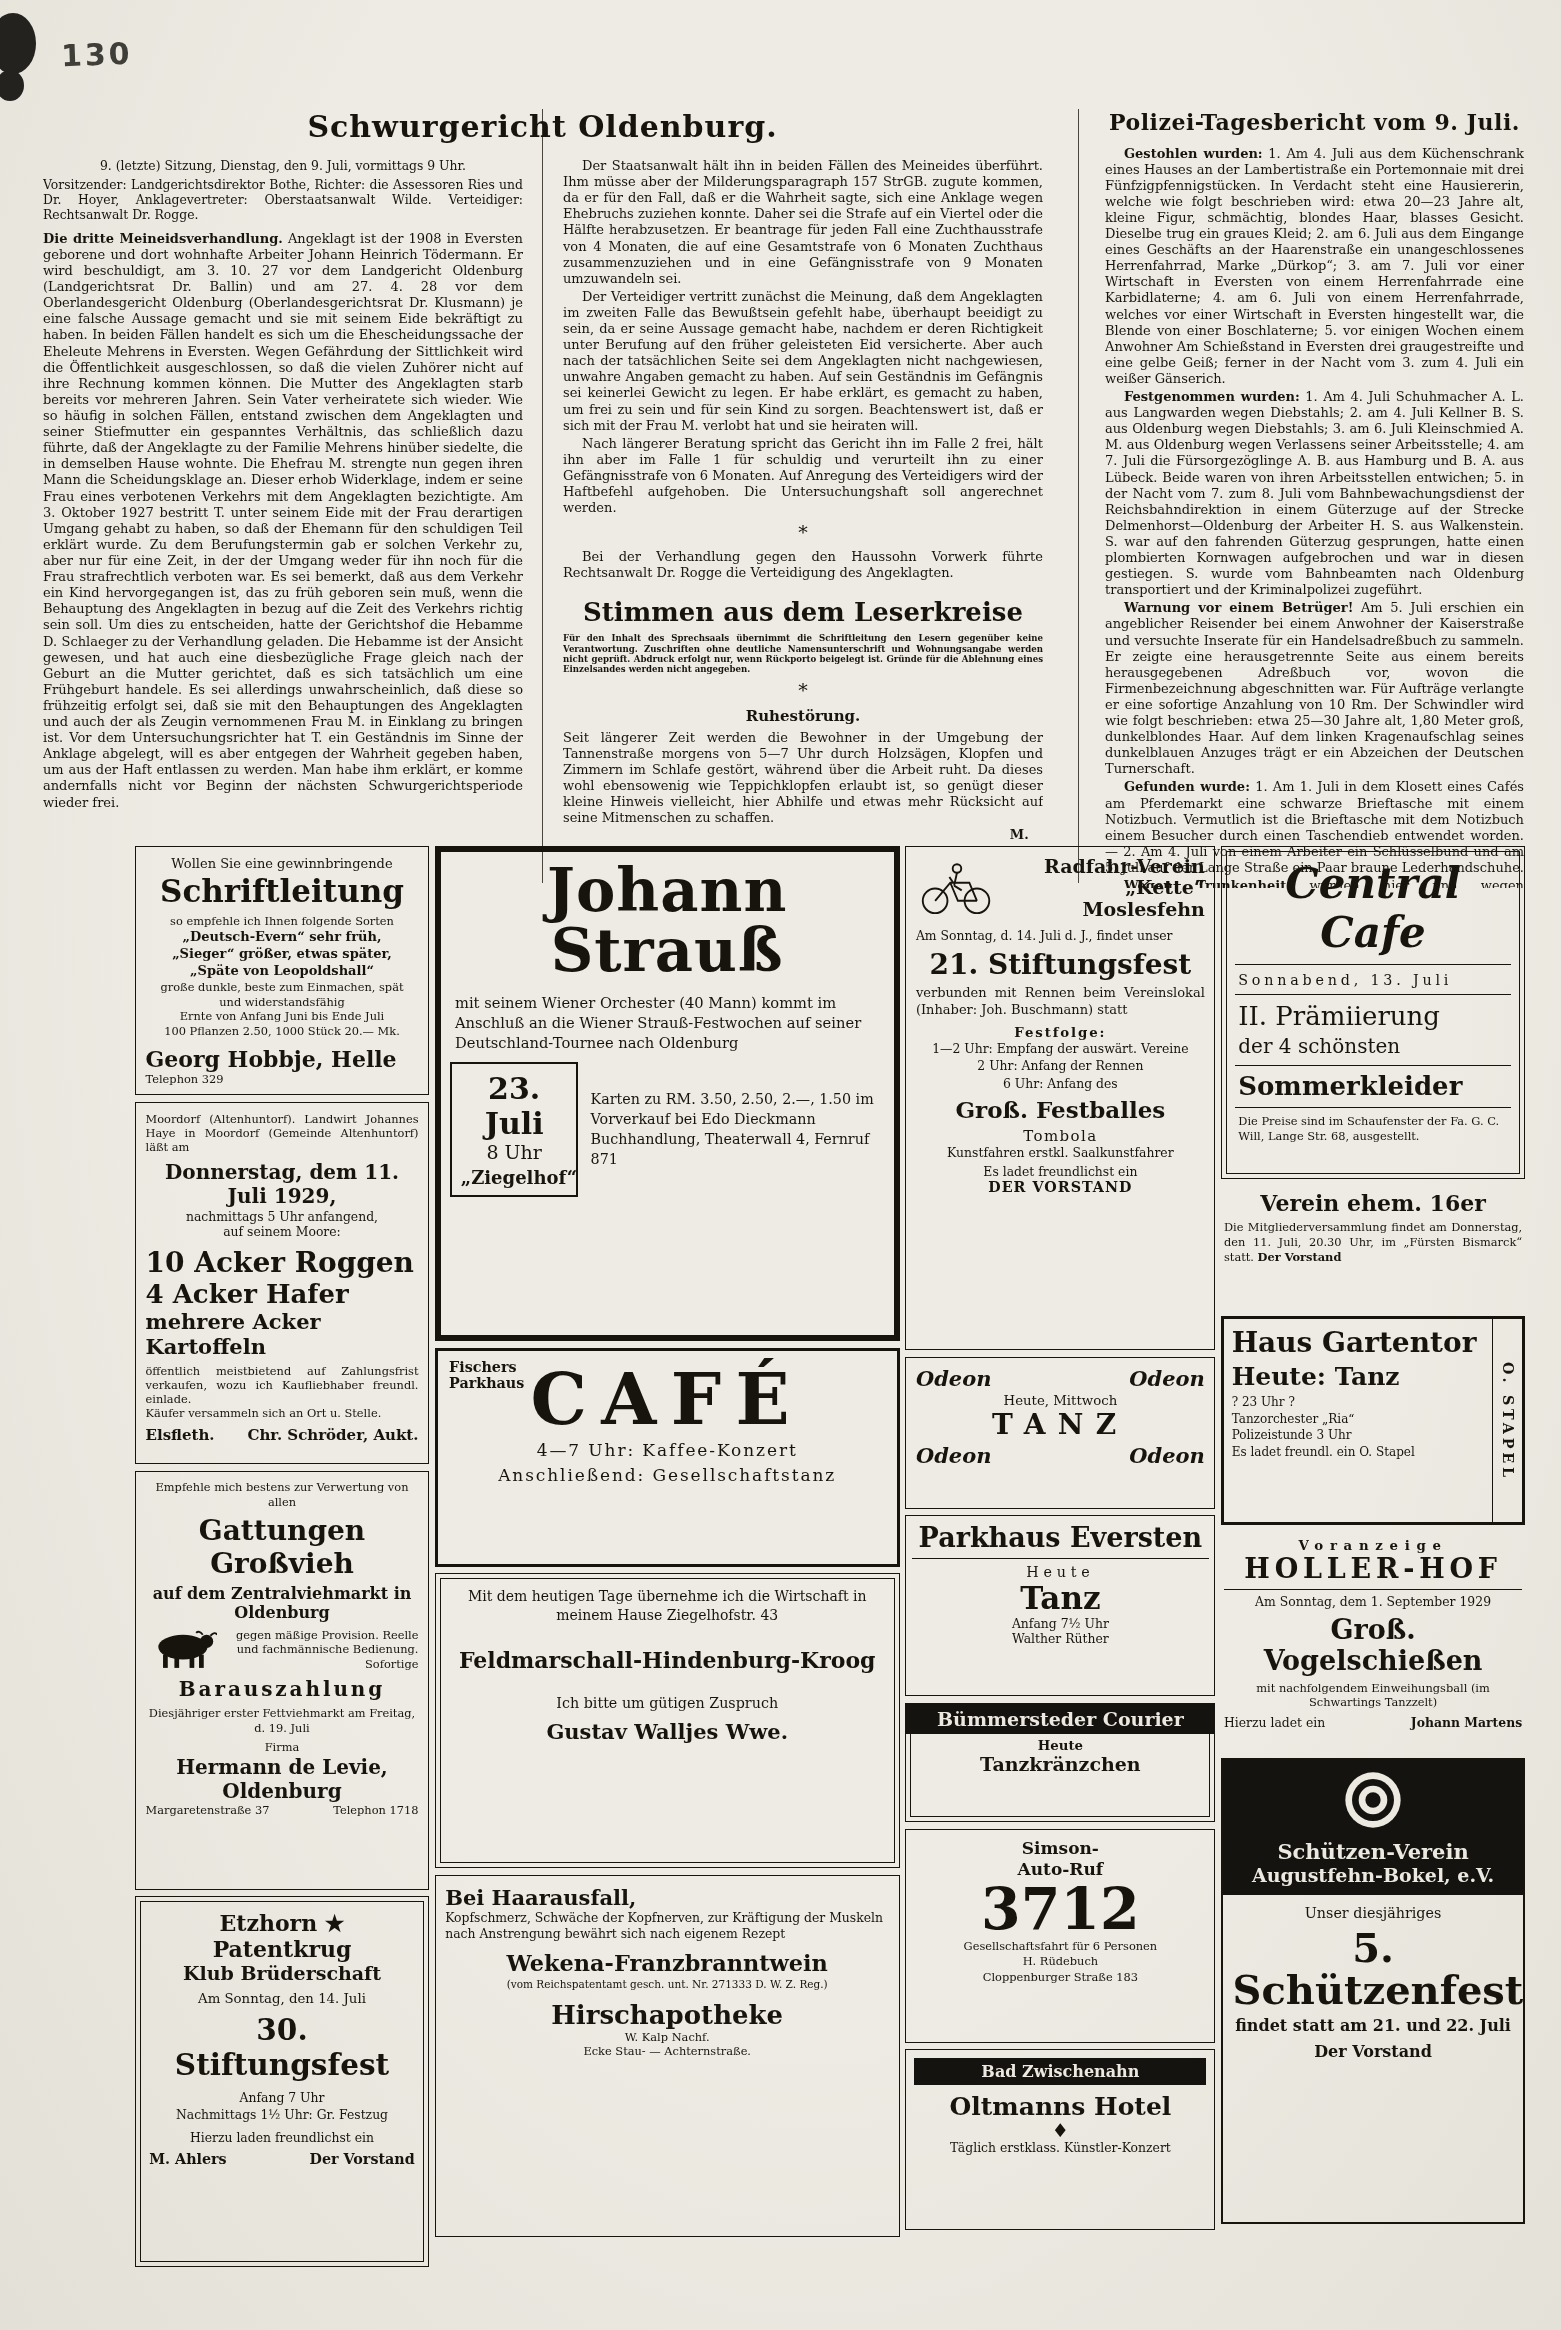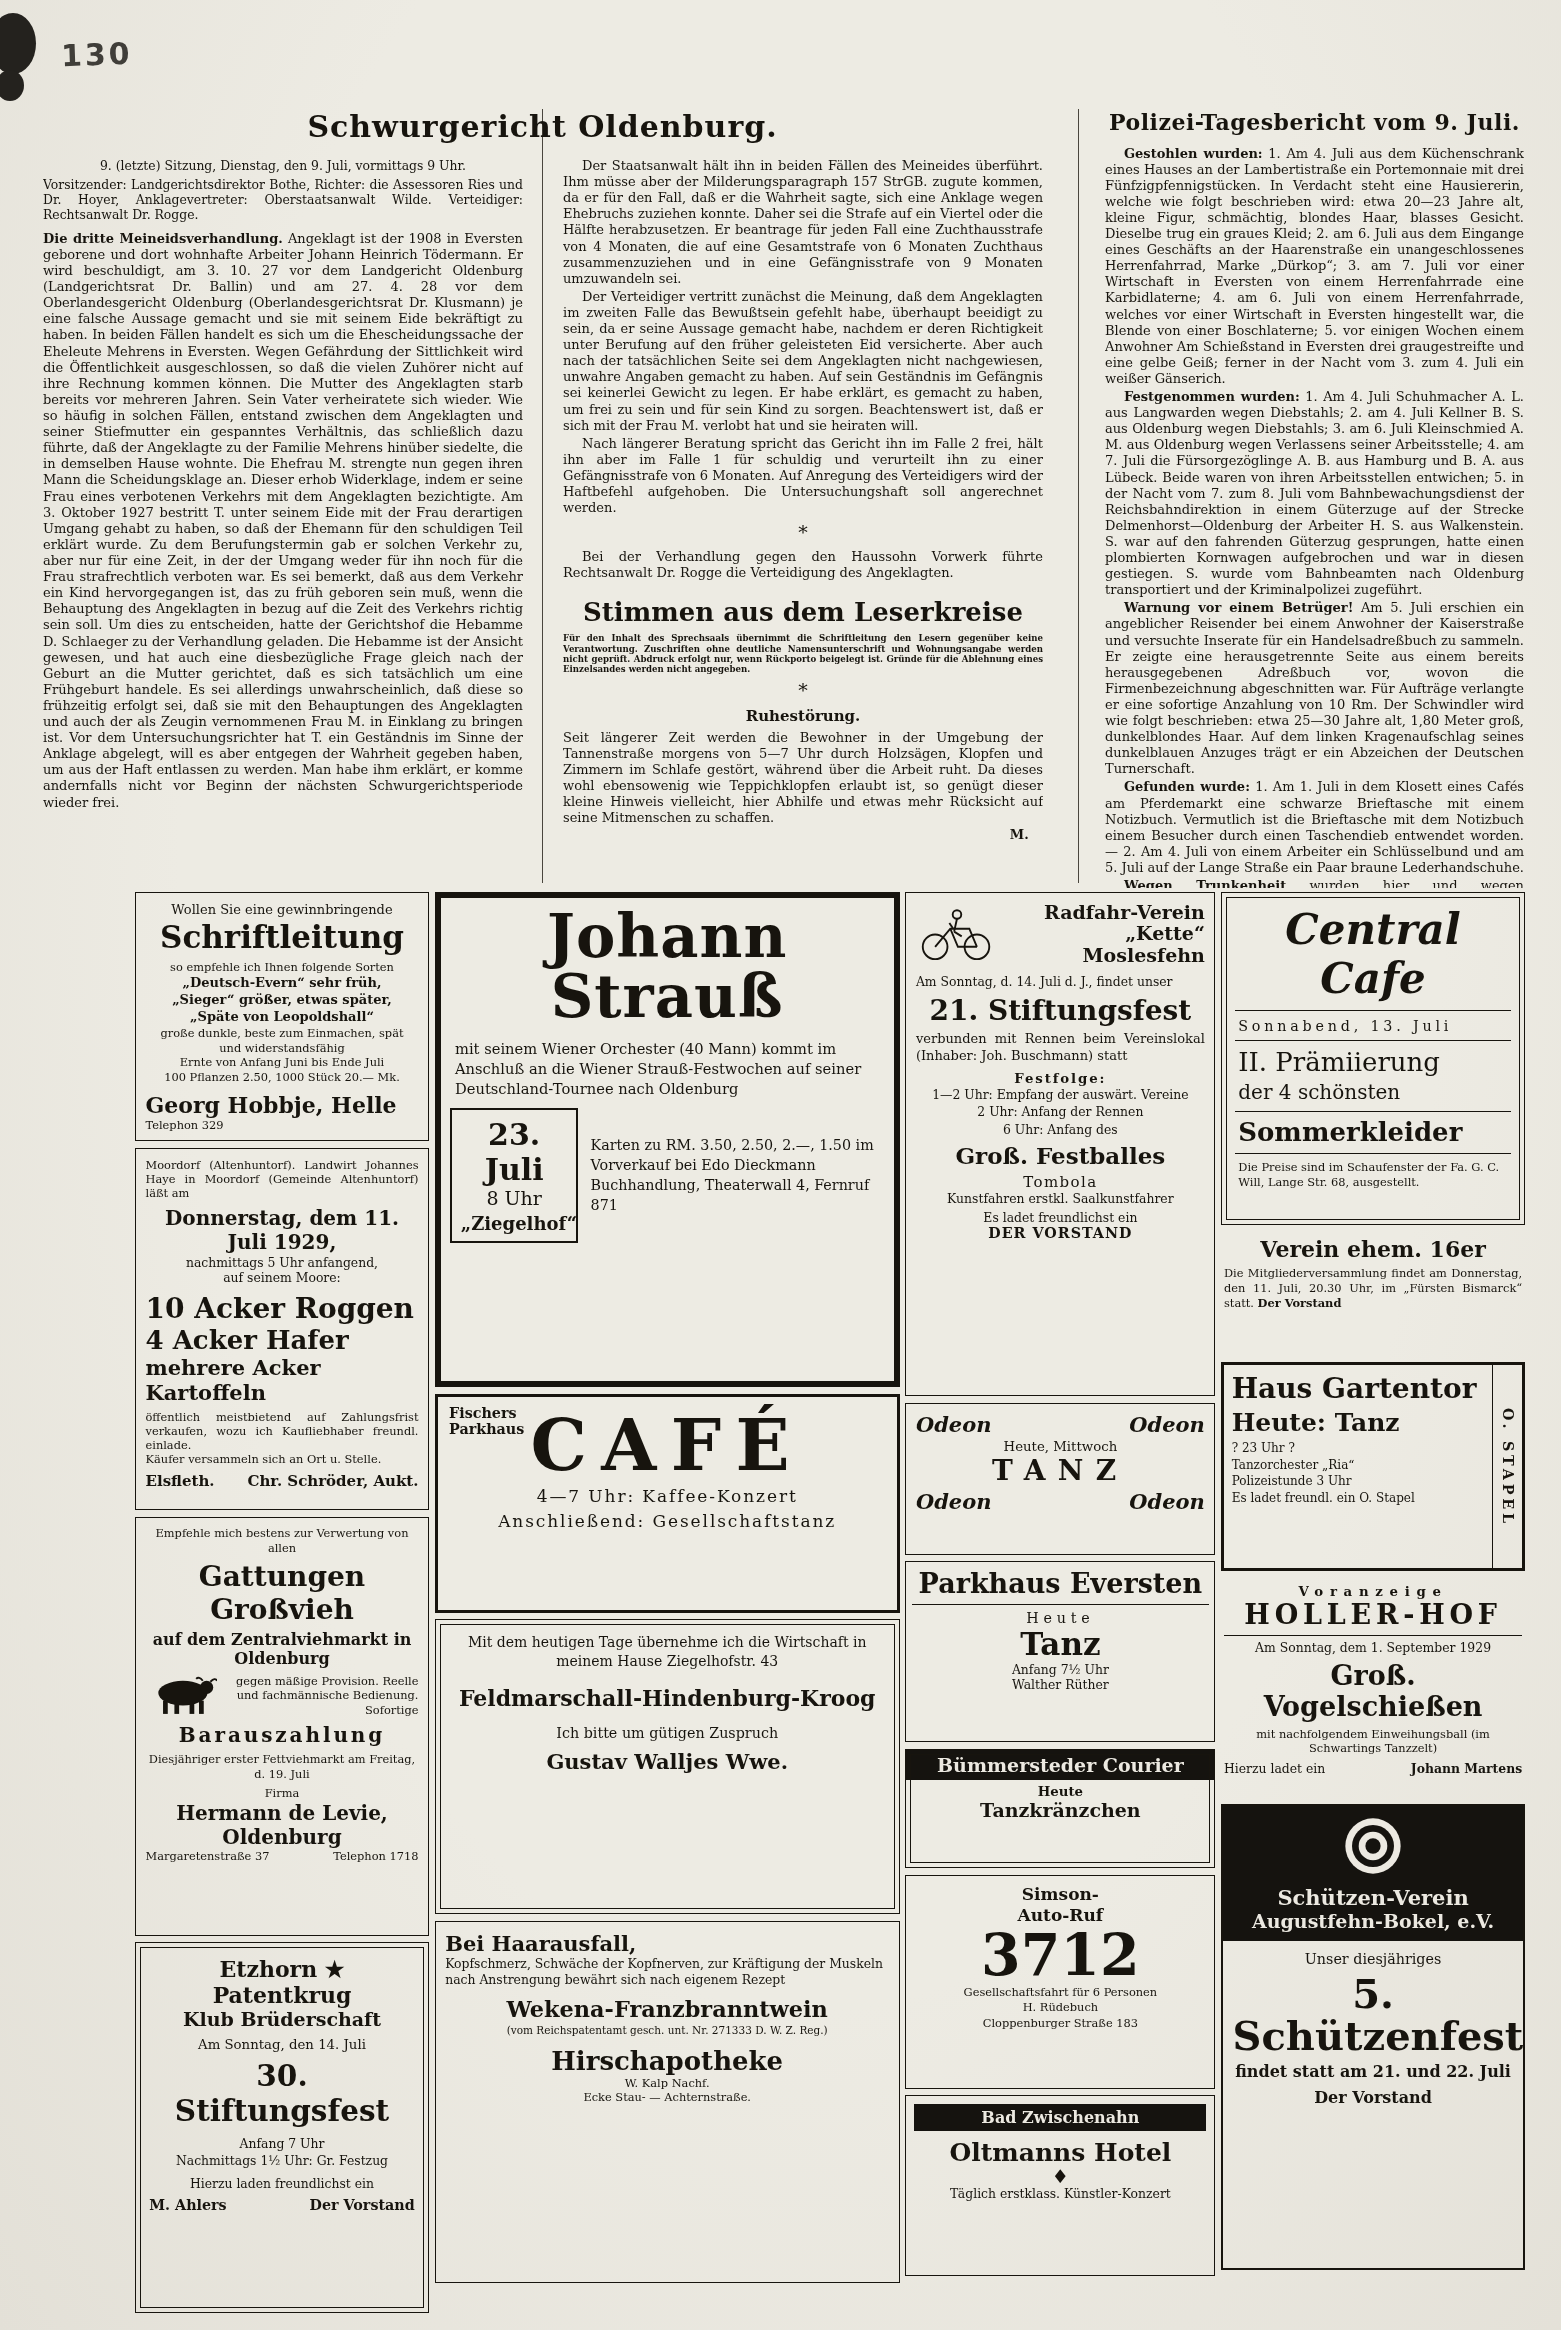--- a/index.html
+++ b/index.html
@@ -30,21 +30,21 @@
   .para { text-indent:19px; margin-bottom:1.9px; }
   .sep { text-align:center; font-size:19px; line-height:1; margin:6.7px 0; }
   .polizei-title { font-size:22px; font-weight:bold; text-align:center; margin-bottom:10.5px; letter-spacing:0.5px; }
   .stimmen { margin-top:16px; }
   .stimmen-title { text-align:center; font-size:26px; font-weight:bold; margin-bottom:6.7px; }
   .disclaimer { font-size:8.6px; line-height:1.2; text-align:justify; font-weight:bold; margin-bottom:4.8px; }
   .letter-title { text-align:center; font-size:15px; font-weight:bold; margin:4.8px 0; }
   .sig { text-align:right; font-size:13px; font-weight:bold; padding-right:14.3px; }
 
   
-  .ads { position:absolute; left:135px; top:892px; width:1391px; height:1420px;
+  .ads { position:absolute; left:135px; top:846px; width:1391px; height:1420px;
     display:grid; grid-template-columns:294px 465px 310px 304px; column-gap:5.7px; }
   .ad-col { display:flex; flex-direction:column; gap:6.7px; }
   .ad { border:1.9px solid #17140e; padding:8.6px 9.5px; position:relative; overflow:hidden;
     background:transparent; }
   .frame-double { border:1.4px solid #17140e; outline:1.4px solid #17140e; outline-offset:-6.7px; padding:12.4px 13.3px; }
   .spread { display:flex; justify-content:space-between; align-items:baseline; }
   .blackbar { background:#15130f; color:#ece9e1; text-align:center; padding:3.8px 1.9px; }
 
   
   .erdbeer { min-height:228px; }
@@ -86,21 +86,21 @@
   .strauss .datebox .d1 { font-size:30px; font-weight:bold; }
   .strauss .datebox .d2 { font-size:19px; }
   .strauss .datebox .d3 { font-size:18px; font-weight:bold; margin-top:3.8px; }
   .strauss .tickets { font-size:14.3px; line-height:1.4; align-self:center; }
   .cafe { min-height:219px; border-width:3.8px; }
   .cafe .brand { font-size:14.3px; font-weight:bold; line-height:1.1; position:absolute; left:11.4px; top:9.5px; }
   .cafe .word { font-size:71px; font-weight:bold; letter-spacing:14.3px; text-align:center; line-height:1; margin-top:4.8px; }
   .cafe .l { font-size:17px; text-align:center; letter-spacing:1.9px; margin-top:4.8px; }
   .feldm { min-height:295px; }
   .feldm .intro { font-size:14px; line-height:1.35; text-align:center; }
-  .feldm .title { font-size:22px; font-weight:bold; text-align:center; margin:14px 0; }
+  .feldm .title { font-size:22px; font-weight:bold; text-align:center; margin:22px 0; }
   .feldm .l { font-size:14.3px; text-align:center; }
   .feldm .signer { font-size:21px; font-weight:bold; text-align:center; margin-top:8.6px; }
   .wekena { min-height:362px; }
   .wekena .l1 { font-size:21px; font-weight:bold; }
   .wekena .l2 { font-size:12.4px; line-height:1.3; }
   .wekena .title { font-size:22.4px; font-weight:bold; text-align:center; margin:7.6px 0 2.9px; }
   .wekena .note { font-size:10.5px; text-align:center; }
   .wekena .apo { font-size:26px; font-weight:bold; text-align:center; margin-top:9.5px; }
   .wekena .sub { font-size:11.4px; text-align:center; }
 

